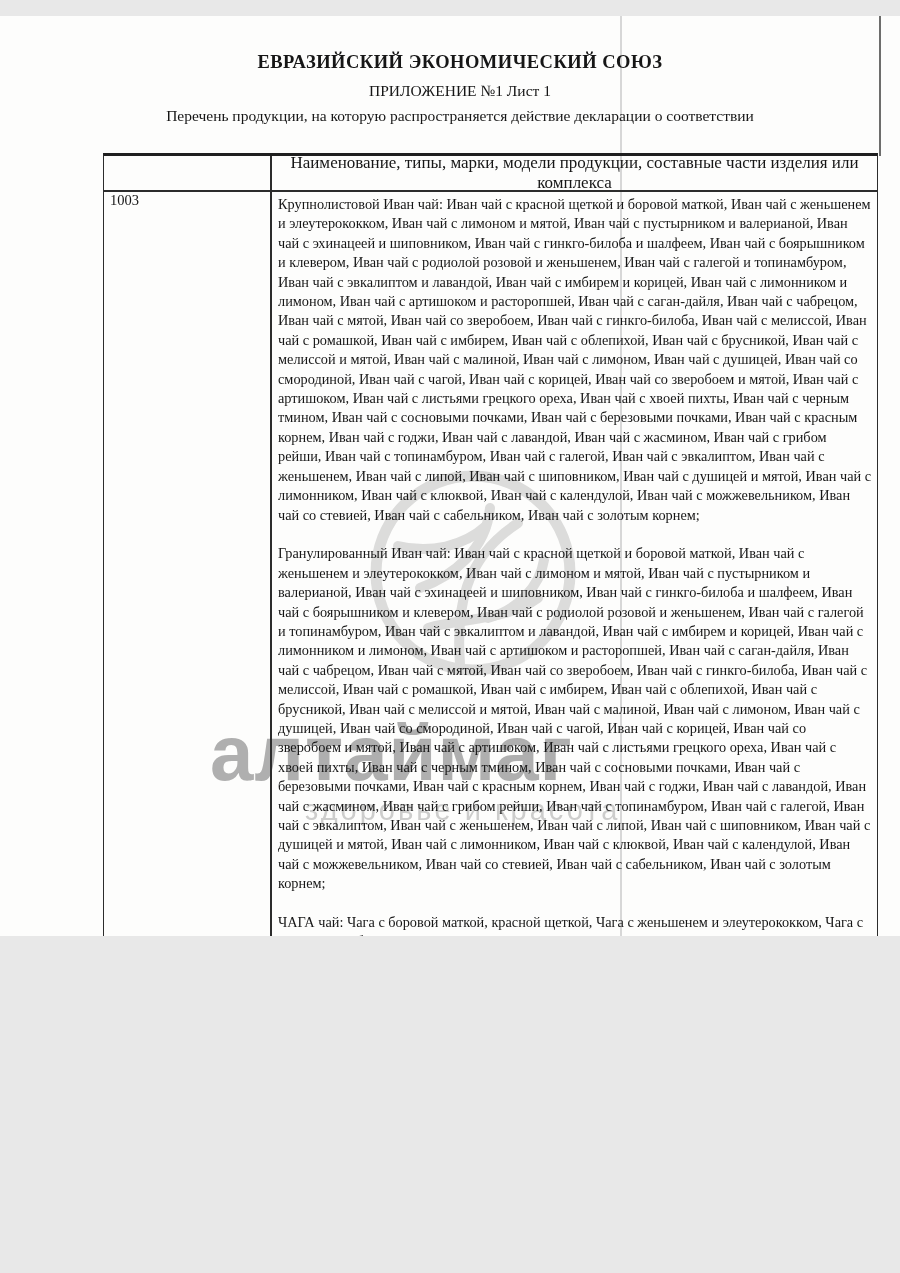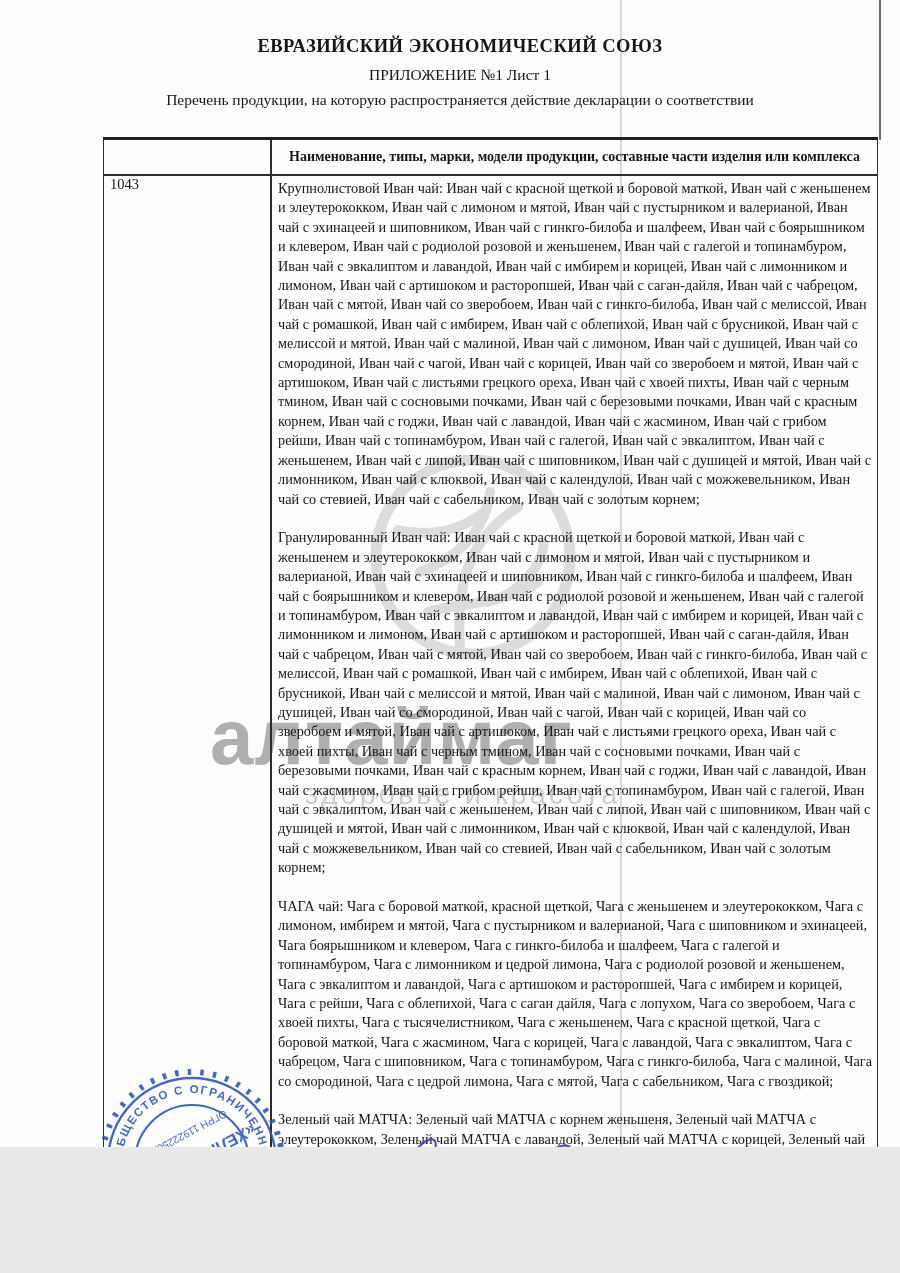--- a/index.html
+++ b/index.html
@@ -1,17 +1,17 @@
 <!DOCTYPE html>
 <html><head>
 <meta charset="utf-8">
 <style>
   html,body { margin:0; padding:0; background:#e8e8e8; }
   .page {
-    position:relative; width:900px; height:1147px; margin:0 auto;
+    position:relative; width:900px; height:920px; margin:16px auto;
     background:#fdfdfc; overflow:hidden;
     font-family:"Liberation Serif","DejaVu Serif",serif; color:#161616;
   }
   .abs { position:absolute; }
 
   
   .hdr { left:40px; top:34px; width:840px; text-align:center; line-height:1.35; }
   .hdr-l1 { font-size:18.5px; font-weight:bold; letter-spacing:.5px; }
   .hdr-l2 { font-size:15.5px; margin-top:6px; }
   .hdr-l3 { font-size:16.5px; margin-top:3px; }
@@ -24,21 +24,21 @@
   
   .tbl { left:103px; top:137px; width:775px; height:1013px;
          border:1.6px solid #2c2c2c; border-top:3.5px solid #1f1f1f; border-bottom:2px solid #2c2c2c;
          box-sizing:border-box; }
   .tbl .vdiv { position:absolute; left:166px; top:0; width:1.6px; height:100%; background:#2c2c2c; }
   .tbl .hsep { position:absolute; left:0; top:34px; width:100%; height:1.6px; background:#2c2c2c; }
   .th1 { position:absolute; left:0; top:0; width:166px; height:34px; display:flex; align-items:center; justify-content:center;
          text-align:center; font-weight:bold; font-size:13.5px; line-height:1.25; }
   .th1 span { width:140px; }
   .th2 { position:absolute; left:168px; top:0; width:605px; height:34px; display:flex; align-items:center; justify-content:center;
-         text-align:center; font-weight:bold; font-size:14px; }
+         text-align:center; font-weight:normal; font-size:17px; }
   .td-code { position:absolute; left:6px; top:36px; font-size:14.5px; }
   .td-body { position:absolute; left:174px; top:34px; width:594px; height:974px; overflow:hidden;
              font-size:14.3px; line-height:19.4px; padding-top:5px; }
   .td-body p { margin:0 0 19.4px 0; }
 
   
   .wm { mix-blend-mode:multiply; pointer-events:none; }
   .wm-title { left:210px; top:692px; width:500px; font-family:"Liberation Sans","DejaVu Sans",sans-serif;
               font-weight:bold; font-size:78px; letter-spacing:1px; color:#9e9e9e; opacity:.8; }
   .wm-sub { left:305px; top:778px; width:320px; font-family:"Liberation Sans","DejaVu Sans",sans-serif;
@@ -83,21 +83,21 @@
     </g>
   </svg>
 
   <div class="abs wm wm-sub">здоровье и красота</div>
   <div class="abs wm wm-title">алтаймаг</div>
 
   <div class="abs tbl">
     <div class="vdiv"></div>
     <div class="hsep"></div>
     <div class="th2">Наименование, типы, марки, модели продукции, составные части изделия или комплекса</div>
-    <div class="td-code">1043</div>
+    <div class="td-code">1003</div>
     <div class="td-body">
       <p>Крупнолистовой Иван чай: Иван чай с красной щеткой и боровой маткой, Иван чай с женьшенем и элеутерококком, Иван чай с лимоном и мятой, Иван чай с пустырником и валерианой, Иван чай с эхинацеей и шиповником, Иван чай с гинкго-билоба и шалфеем, Иван чай с боярышником и клевером, Иван чай с родиолой розовой и женьшенем, Иван чай с галегой и топинамбуром, Иван чай с эвкалиптом и лавандой, Иван чай с имбирем и корицей, Иван чай с лимонником и лимоном, Иван чай с артишоком и расторопшей, Иван чай с саган-дайля, Иван чай с чабрецом, Иван чай с мятой, Иван чай со зверобоем, Иван чай с гинкго-билоба, Иван чай с мелиссой, Иван чай с ромашкой, Иван чай с имбирем, Иван чай с облепихой, Иван чай с брусникой, Иван чай с мелиссой и мятой, Иван чай с малиной, Иван чай с лимоном, Иван чай с душицей, Иван чай со смородиной, Иван чай с чагой, Иван чай с корицей, Иван чай со зверобоем и мятой, Иван чай с артишоком, Иван чай с листьями грецкого ореха, Иван чай с хвоей пихты, Иван чай с черным тмином, Иван чай с сосновыми почками, Иван чай с березовыми почками, Иван чай с красным корнем, Иван чай с годжи, Иван чай с лавандой, Иван чай с жасмином, Иван чай с грибом рейши, Иван чай с топинамбуром, Иван чай с галегой, Иван чай с эвкалиптом, Иван чай с женьшенем, Иван чай с липой, Иван чай с шиповником, Иван чай с душицей и мятой, Иван чай с лимонником, Иван чай с клюквой, Иван чай с календулой, Иван чай с можжевельником, Иван чай со стевией, Иван чай с сабельником, Иван чай с золотым корнем;</p>
       <p>Гранулированный Иван чай: Иван чай с красной щеткой и боровой маткой, Иван чай с женьшенем и элеутерококком, Иван чай с лимоном и мятой, Иван чай с пустырником и валерианой, Иван чай с эхинацеей и шиповником, Иван чай с гинкго-билоба и шалфеем, Иван чай с боярышником и клевером, Иван чай с родиолой розовой и женьшенем, Иван чай с галегой и топинамбуром, Иван чай с эвкалиптом и лавандой, Иван чай с имбирем и корицей, Иван чай с лимонником и лимоном, Иван чай с артишоком и расторопшей, Иван чай с саган-дайля, Иван чай с чабрецом, Иван чай с мятой, Иван чай со зверобоем, Иван чай с гинкго-билоба, Иван чай с мелиссой, Иван чай с ромашкой, Иван чай с имбирем, Иван чай с облепихой, Иван чай с брусникой, Иван чай с мелиссой и мятой, Иван чай с малиной, Иван чай с лимоном, Иван чай с душицей, Иван чай со смородиной, Иван чай с чагой, Иван чай с корицей, Иван чай со зверобоем и мятой, Иван чай с артишоком, Иван чай с листьями грецкого ореха, Иван чай с хвоей пихты, Иван чай с черным тмином, Иван чай с сосновыми почками, Иван чай с березовыми почками, Иван чай с красным корнем, Иван чай с годжи, Иван чай с лавандой, Иван чай с жасмином, Иван чай с грибом рейши, Иван чай с топинамбуром, Иван чай с галегой, Иван чай с эвкалиптом, Иван чай с женьшенем, Иван чай с липой, Иван чай с шиповником, Иван чай с душицей и мятой, Иван чай с лимонником, Иван чай с клюквой, Иван чай с календулой, Иван чай с можжевельником, Иван чай со стевией, Иван чай с сабельником, Иван чай с золотым корнем;</p>
       <p>ЧАГА чай: Чага с боровой маткой, красной щеткой, Чага с женьшенем и элеутерококком, Чага с лимоном, имбирем и мятой, Чага с пустырником и валерианой, Чага с шиповником и эхинацеей, Чага боярышником и клевером, Чага с гинкго-билоба и шалфеем, Чага с галегой и топинамбуром, Чага с лимонником и цедрой лимона, Чага с родиолой розовой и женьшенем, Чага с эвкалиптом и лавандой, Чага с артишоком и расторопшей, Чага с имбирем и корицей, Чага с рейши, Чага с облепихой, Чага с саган дайля, Чага с лопухом, Чага со зверобоем, Чага с хвоей пихты, Чага с тысячелистником, Чага с женьшенем, Чага с красной щеткой, Чага с боровой маткой, Чага с жасмином, Чага с корицей, Чага с лавандой, Чага с эвкалиптом, Чага с чабрецом, Чага с шиповником, Чага с топинамбуром, Чага с гинкго-билоба, Чага с малиной, Чага со смородиной, Чага с цедрой лимона, Чага с мятой, Чага с сабельником, Чага с гвоздикой;</p>
       <p>Зеленый чай МАТЧА: Зеленый чай МАТЧА с корнем женьшеня, Зеленый чай МАТЧА с элеутерококком, Зеленый чай МАТЧА с лавандой, Зеленый чай МАТЧА с корицей, Зеленый чай МАТЧА с имбирем, Зеленый чай МАТЧА с эвкалиптом, Зеленый чай МАТЧА</p>
     </div>
   </div>
 
   <div class="abs f-director">Директор</div>
   <div class="abs f-line f-sig-line"></div>

